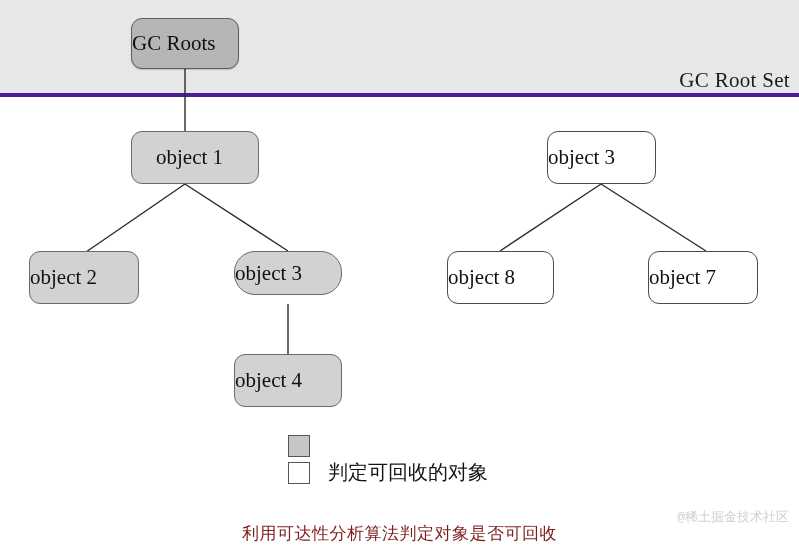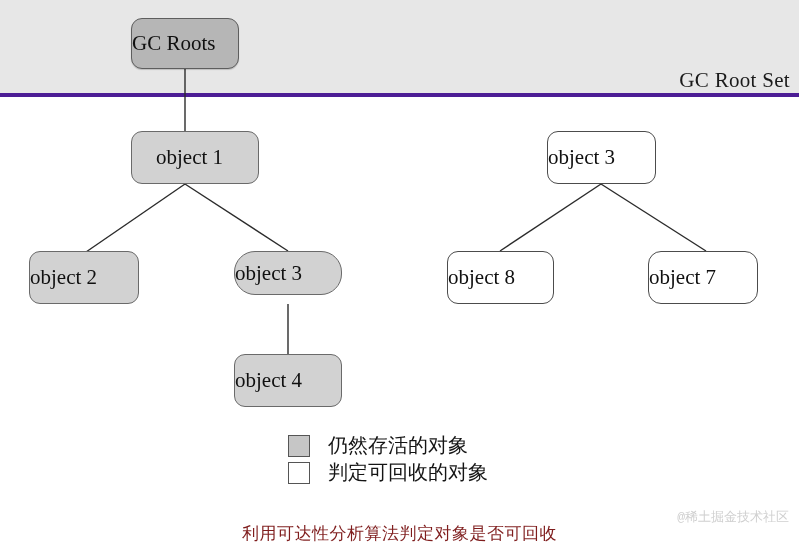--- a/index.html
+++ b/index.html
@@ -153,29 +153,28 @@
       </div>
       <div class="node alive" style="left: 234px; top: 354px; width: 108px; height: 53px;">
         <span>object 4</span>
       </div>
       <div class="node collectable" style="left: 547px; top: 131px; width: 109px; height: 53px;">
         <span>object 3</span>
       </div>
       <div class="node collectable" style="left: 447px; top: 251px; width: 107px; height: 53px;">
         <span>object 8</span>
       </div>
-      <div class="node collectable" style="left: 648px; top: 251px; width: 110px; height: 53px; border-radius: 13px;">
+      <div class="node collectable" style="left: 648px; top: 251px; width: 110px; height: 53px;">
         <span>object 7</span>
       </div>
     </div>
 
   <div id="legend">
       <div class="legend-row">
         <span class="legend-swatch alive"></span>
-        <span class="legend-text">仍然存活的对象</span>
       </div>
       <div class="legend-row">
         <span class="legend-swatch collectable"></span>
         <span class="legend-text">判定可回收的对象</span>
       </div>
     </div>
 
   <div id="caption">利用可达性分析算法判定对象是否可回收</div>
 
   <div id="watermark">@稀土掘金技术社区</div>

